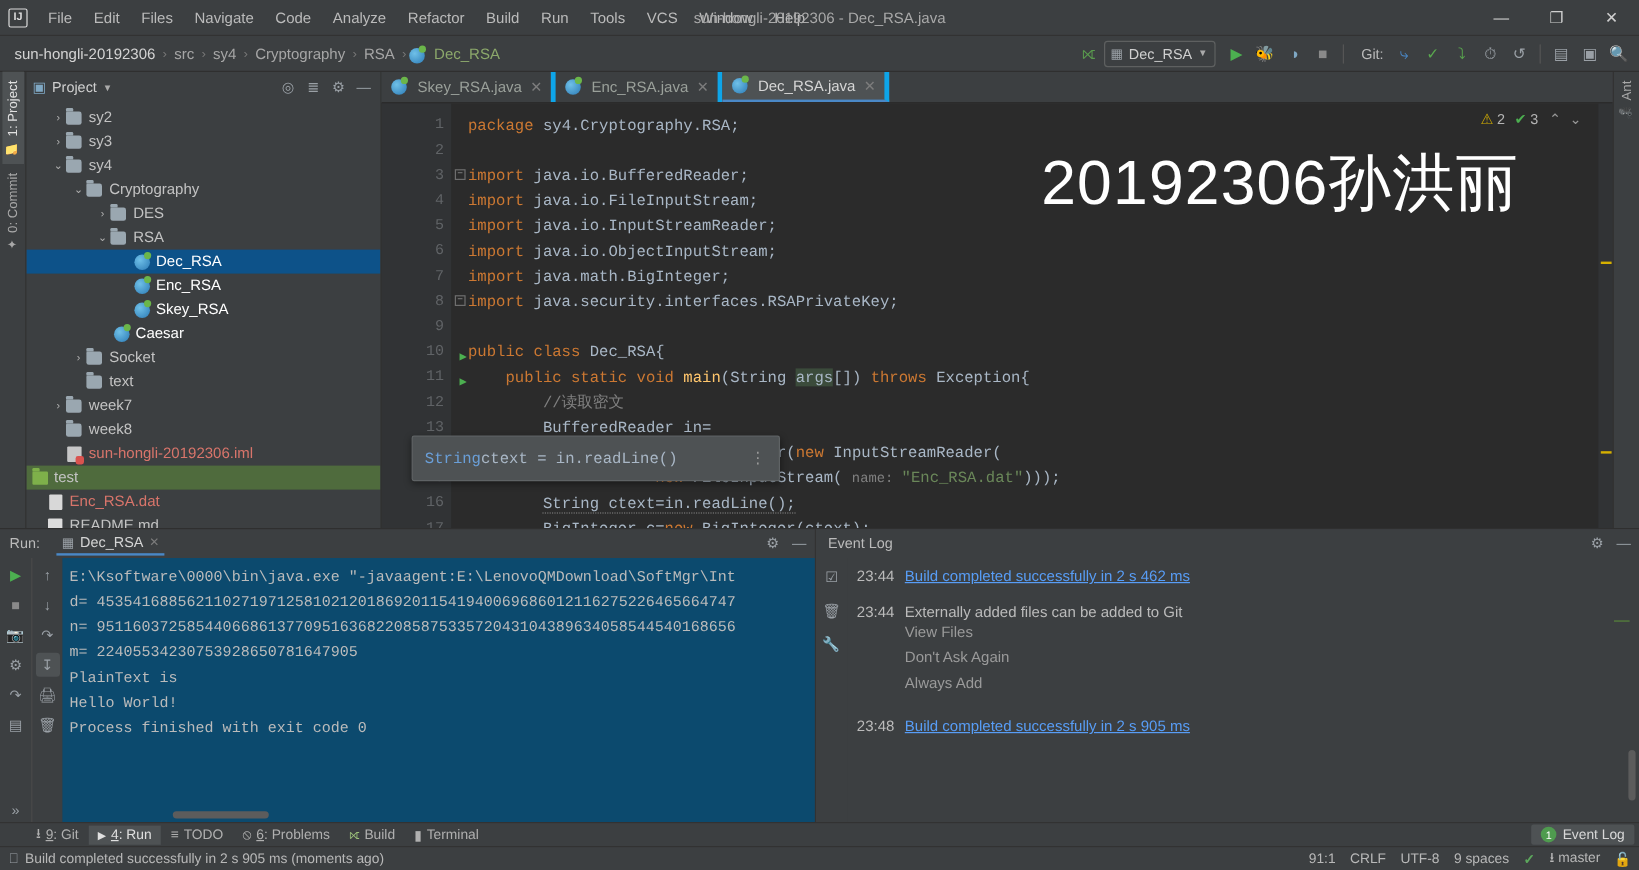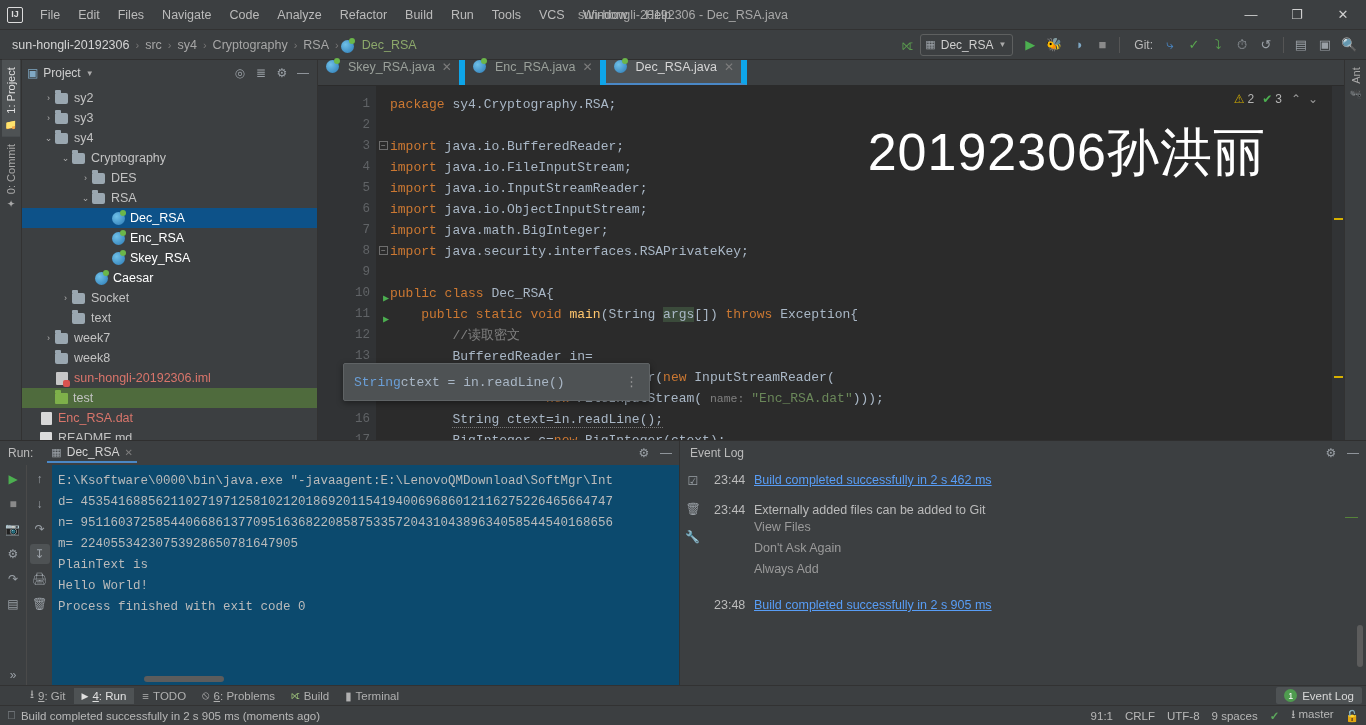--- a/index.html
+++ b/index.html
@@ -171,22 +171,22 @@
     background: #7eb04a; border-radius: 1px 1px 0 0;
   }
 
   
   .editor-col { flex: 1; display: flex; flex-direction: column; min-width: 0; }
   .tabs-row {
     height: 26px; background: #3c3f41; display: flex; align-items: stretch;
     border-bottom: 1px solid #2b2b2b;
   }
   .etab {
-    display: flex; align-items: flex-start; gap: 5px; padding: 0 7px 0 8px;
-    font-size: 12.5px; color: #9aa09a; border-right: 6px solid #0ea5e9;
+    display: flex; align-items: center; gap: 5px; padding: 0 7px 0 8px;
+    font-size: 12.5px; color: #9aa09a; border-right: 4px solid #0ea5e9;
     cursor: default;
   }
   .etab.active { background: #4e5254; color: #d6d6d6; border-bottom: 2px solid #4a88c7; }
   .etab .x { color: #7d7d7d; font-size: 12px; margin-left: 2px; }
   .editor-wrap { flex: 1; display: flex; position: relative; background: #2b2b2b; overflow: hidden; }
   .gutter {
     width: 58px; background: #313335; flex: none; text-align: right;
     padding-top: 8px; font-family: "Liberation Mono", monospace; font-size: 12.5px;
     color: #606366; position: relative;
   }
@@ -517,21 +517,21 @@
           <span class="node-label">week8</span>
         </div>
 
         <div class="node" style="padding-left:33px;">
           <span class="mini-icon">
               <span class="iml-icon"></span>
             </span>
           <span class="node-label red">sun-hongli-20192306.iml</span>
         </div>
 
-        <div class="node greenrow" style="padding-left:32px;text-align:right;">
+        <div class="node greenrow" style="padding-left:4px;text-align:right;">
           <span class="mini-icon">
               <span class="greenbox"></span>
             </span>
           <span class="node-label">test</span>
         </div>
 
         <div class="node" style="padding-left:17px;">
           <span class="mini-icon">
               <span class="dat-icon"></span>
             </span>

